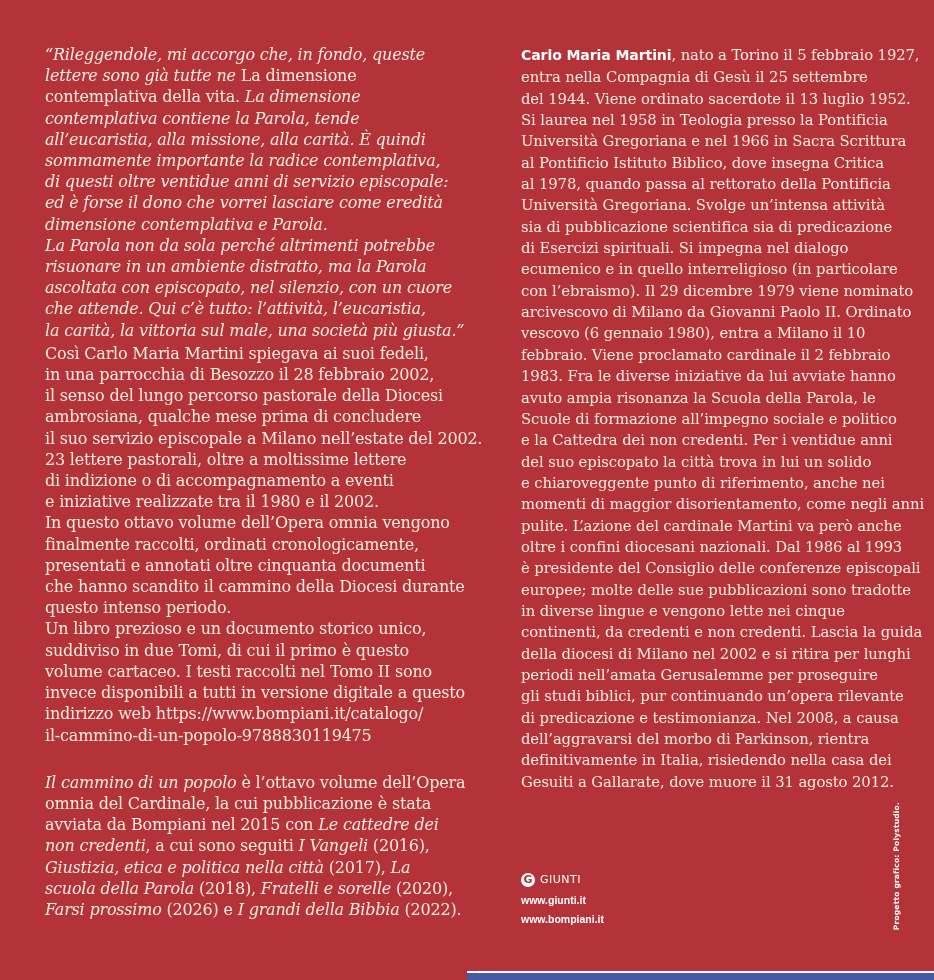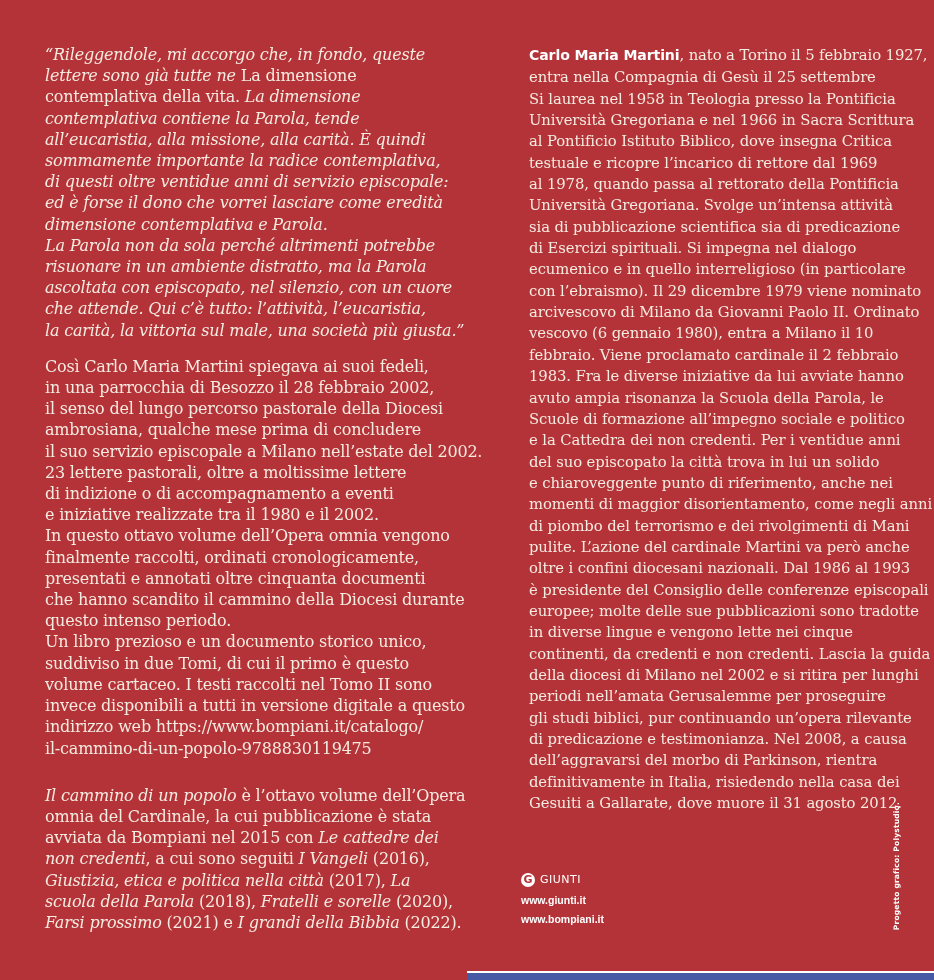--- a/index.html
+++ b/index.html
@@ -9,23 +9,23 @@
     position: relative;
     overflow: hidden;
     font-family: "DejaVu Serif", serif;
     color: #f4ebe1;
   }
   .col { position: absolute; }
   .col-left  { left: 45px;  top: 44px;  width: 432px; }
   .col-right { left: 521px; top: 44px;  width: 398px; }
   .para .line { white-space: nowrap; }
   .col-left  .para .line { font-size: 16px;   line-height: 21.2px;  letter-spacing: -0.2px; }
-  .col-right .para .line { font-size: 14.8px; line-height: 21.35px; letter-spacing: -0.1px; margin-left: 8px; }
+  .col-right .para .line { font-size: 14.8px; line-height: 21.35px; letter-spacing: -0.1px; }
   .para + .para { display: block; }
-  .para-quote  { margin-bottom: 15px; }
+  .para-quote  { margin-bottom: 2px; }
   .para-intro  { margin-bottom: 26px; }
   .it { font-style: italic; }
   .bd {
     font-family: "DejaVu Sans", sans-serif;
     font-weight: bold;
     font-size: 0.95em;
     color: #ffffff;
   }
   .publisher { position: absolute; left: 521px; top: 872px; }
   .logo-row { display: flex; align-items: center; gap: 5px; height: 15px; }
@@ -111,49 +111,48 @@
         <div class="line"><span>indirizzo web https://www.bompiani.it/catalogo/</span></div>
         <div class="line"><span>il-cammino-di-un-popolo-9788830119475</span></div>
       </div>
     <div class="para para-series">
         <div class="line"><span class="it">Il cammino di un popolo</span><span> è l’ottavo volume dell’Opera</span></div>
         <div class="line"><span>omnia del Cardinale, la cui pubblicazione è stata</span></div>
         <div class="line"><span>avviata da Bompiani nel 2015 con </span><span class="it">Le cattedre dei</span></div>
         <div class="line"><span class="it">non credenti</span><span>, a cui sono seguiti </span><span class="it">I Vangeli</span><span> (2016),</span></div>
         <div class="line"><span class="it">Giustizia, etica e politica nella città</span><span> (2017), </span><span class="it">La</span></div>
         <div class="line"><span class="it">scuola della Parola</span><span> (2018), </span><span class="it">Fratelli e sorelle</span><span> (2020),</span></div>
-        <div class="line"><span class="it">Farsi prossimo</span><span> (2021) e </span><span class="it">I grandi della Bibbia</span><span> (2022).</span></div>
+        <div class="line"><span class="it">Farsi prossimo</span><span> (2026) e </span><span class="it">I grandi della Bibbia</span><span> (2022).</span></div>
       </div>
   </div>
 
   <div class="col col-right">
     <div class="para para-bio">
         <div class="line"><span class="bd">Carlo Maria Martini</span><span>, nato a Torino il 5 febbraio 1927,</span></div>
         <div class="line"><span>entra nella Compagnia di Gesù il 25 settembre</span></div>
+        <div class="line"><span>del 1944. Viene ordinato sacerdote il 13 luglio 1952.</span></div>
         <div class="line"><span>Si laurea nel 1958 in Teologia presso la Pontificia</span></div>
         <div class="line"><span>Università Gregoriana e nel 1966 in Sacra Scrittura</span></div>
         <div class="line"><span>al Pontificio Istituto Biblico, dove insegna Critica</span></div>
-        <div class="line"><span>testuale e ricopre l’incarico di rettore dal 1969</span></div>
         <div class="line"><span>al 1978, quando passa al rettorato della Pontificia</span></div>
         <div class="line"><span>Università Gregoriana. Svolge un’intensa attività</span></div>
         <div class="line"><span>sia di pubblicazione scientifica sia di predicazione</span></div>
         <div class="line"><span>di Esercizi spirituali. Si impegna nel dialogo</span></div>
         <div class="line"><span>ecumenico e in quello interreligioso (in particolare</span></div>
         <div class="line"><span>con l’ebraismo). Il 29 dicembre 1979 viene nominato</span></div>
         <div class="line"><span>arcivescovo di Milano da Giovanni Paolo II. Ordinato</span></div>
         <div class="line"><span>vescovo (6 gennaio 1980), entra a Milano il 10</span></div>
         <div class="line"><span>febbraio. Viene proclamato cardinale il 2 febbraio</span></div>
         <div class="line"><span>1983. Fra le diverse iniziative da lui avviate hanno</span></div>
         <div class="line"><span>avuto ampia risonanza la Scuola della Parola, le</span></div>
         <div class="line"><span>Scuole di formazione all’impegno sociale e politico</span></div>
         <div class="line"><span>e la Cattedra dei non credenti. Per i ventidue anni</span></div>
         <div class="line"><span>del suo episcopato la città trova in lui un solido</span></div>
         <div class="line"><span>e chiaroveggente punto di riferimento, anche nei</span></div>
         <div class="line"><span>momenti di maggior disorientamento, come negli anni</span></div>
-        <div class="line"><span>di piombo del terrorismo e dei rivolgimenti di Mani</span></div>
         <div class="line"><span>pulite. L’azione del cardinale Martini va però anche</span></div>
         <div class="line"><span>oltre i confini diocesani nazionali. Dal 1986 al 1993</span></div>
         <div class="line"><span>è presidente del Consiglio delle conferenze episcopali</span></div>
         <div class="line"><span>europee; molte delle sue pubblicazioni sono tradotte</span></div>
         <div class="line"><span>in diverse lingue e vengono lette nei cinque</span></div>
         <div class="line"><span>continenti, da credenti e non credenti. Lascia la guida</span></div>
         <div class="line"><span>della diocesi di Milano nel 2002 e si ritira per lunghi</span></div>
         <div class="line"><span>periodi nell’amata Gerusalemme per proseguire</span></div>
         <div class="line"><span>gli studi biblici, pur continuando un’opera rilevante</span></div>
         <div class="line"><span>di predicazione e testimonianza. Nel 2008, a causa</span></div>

